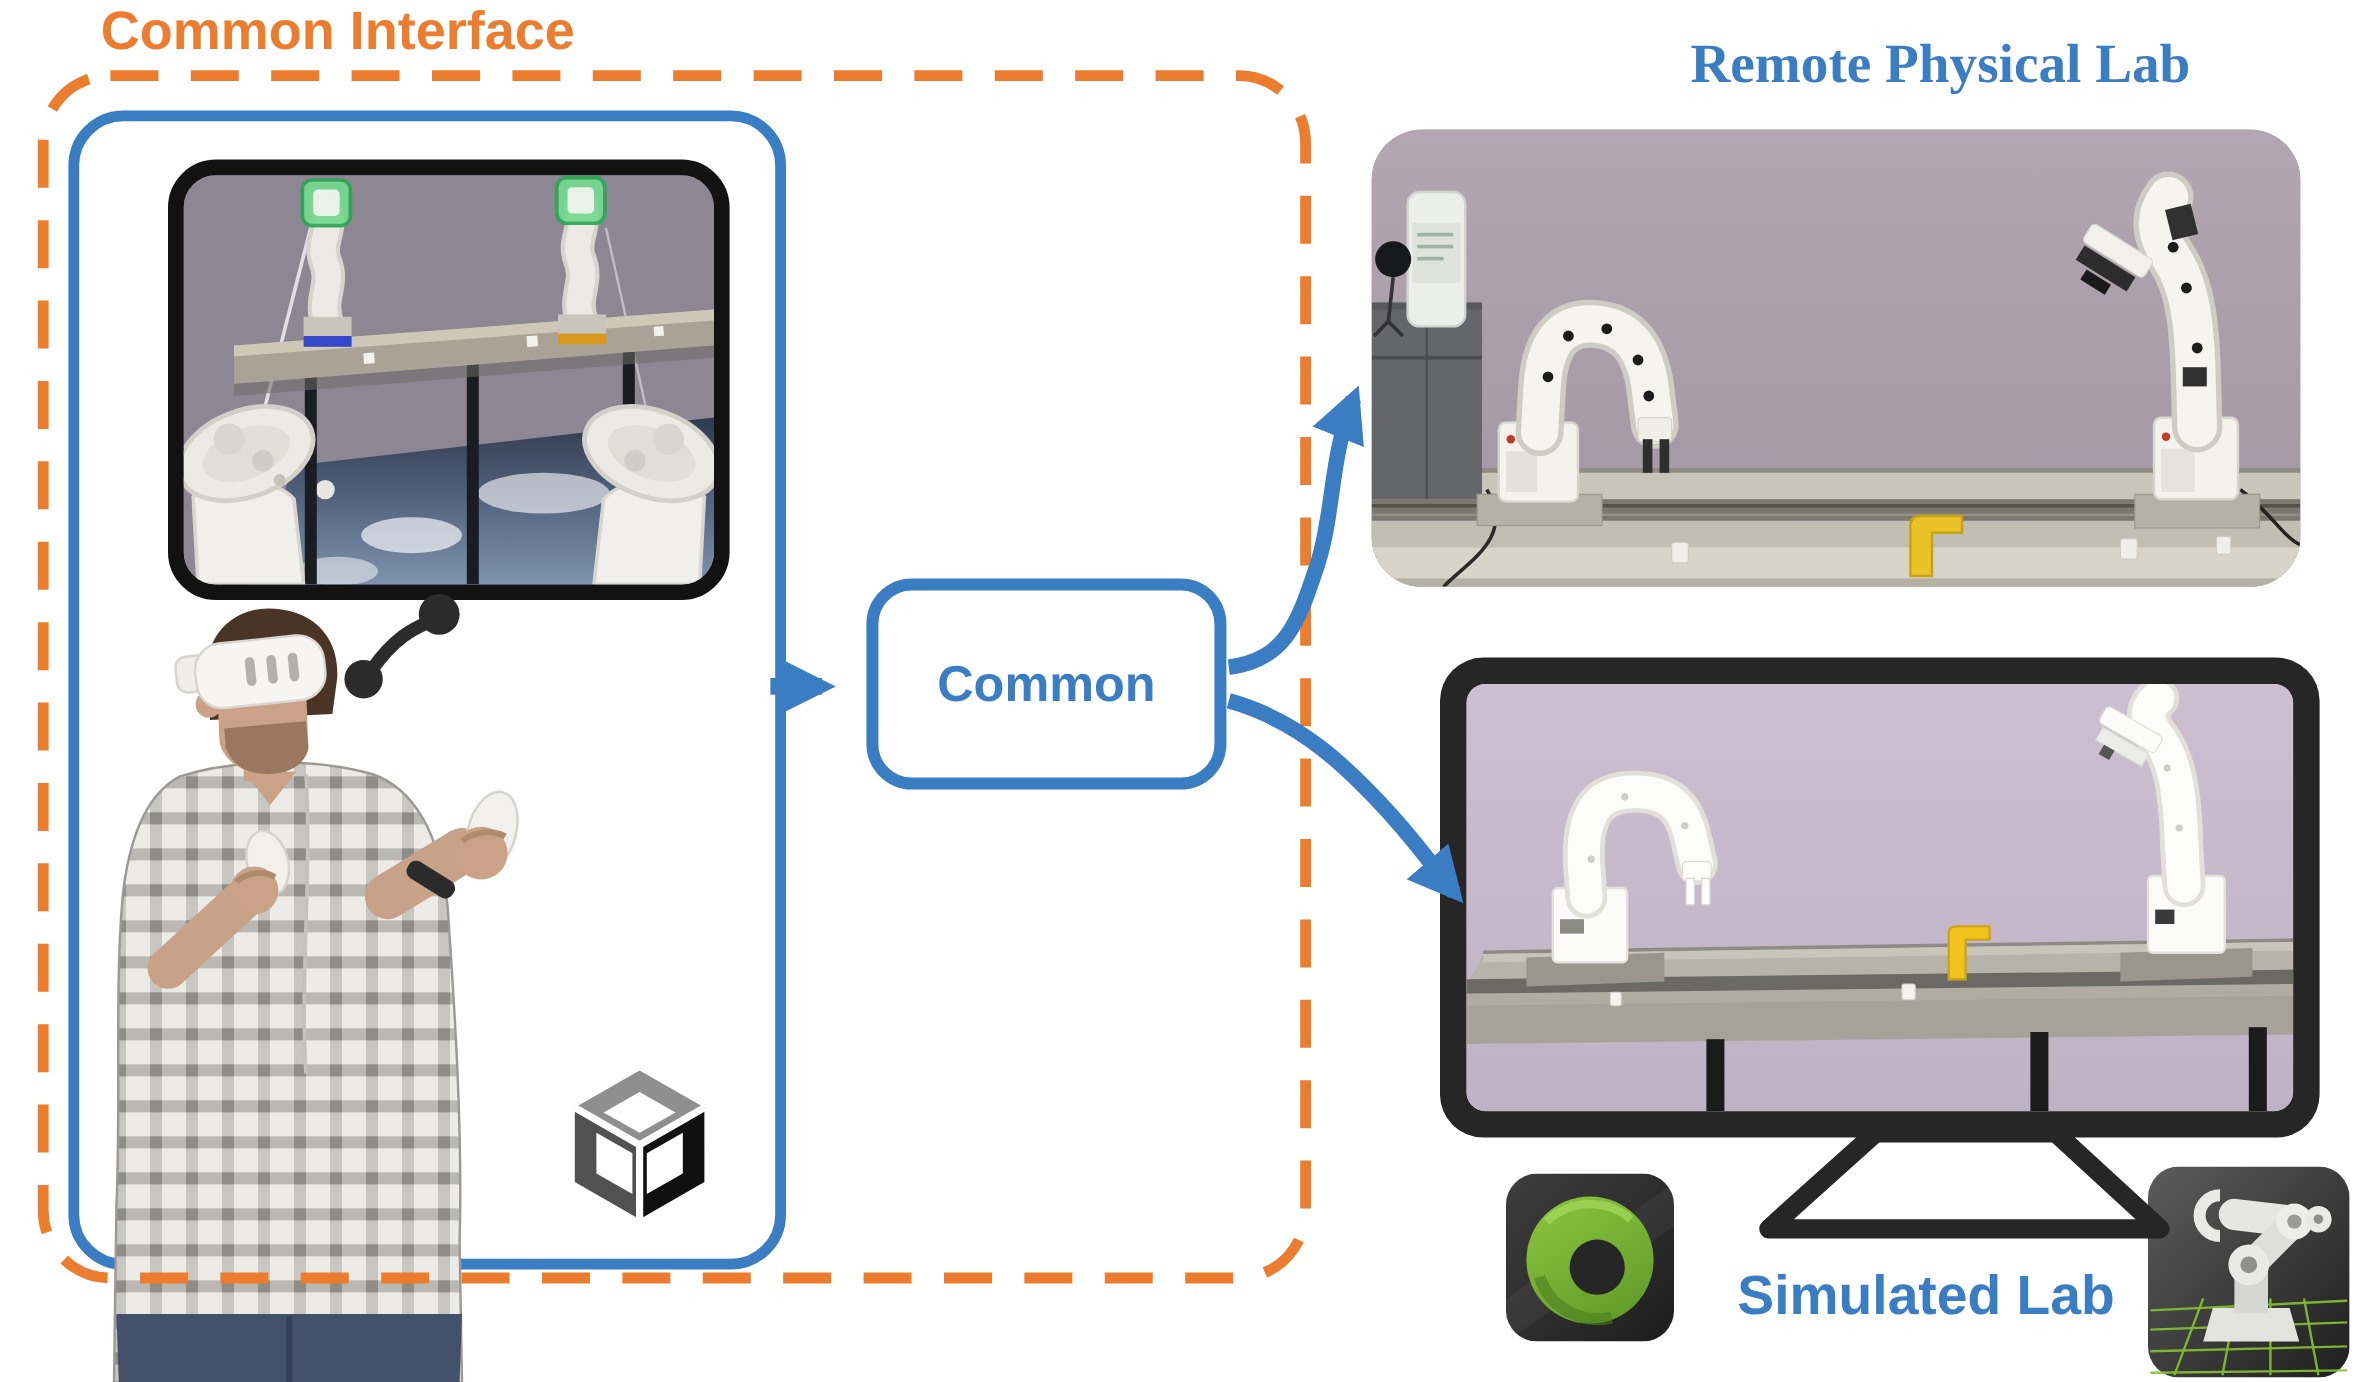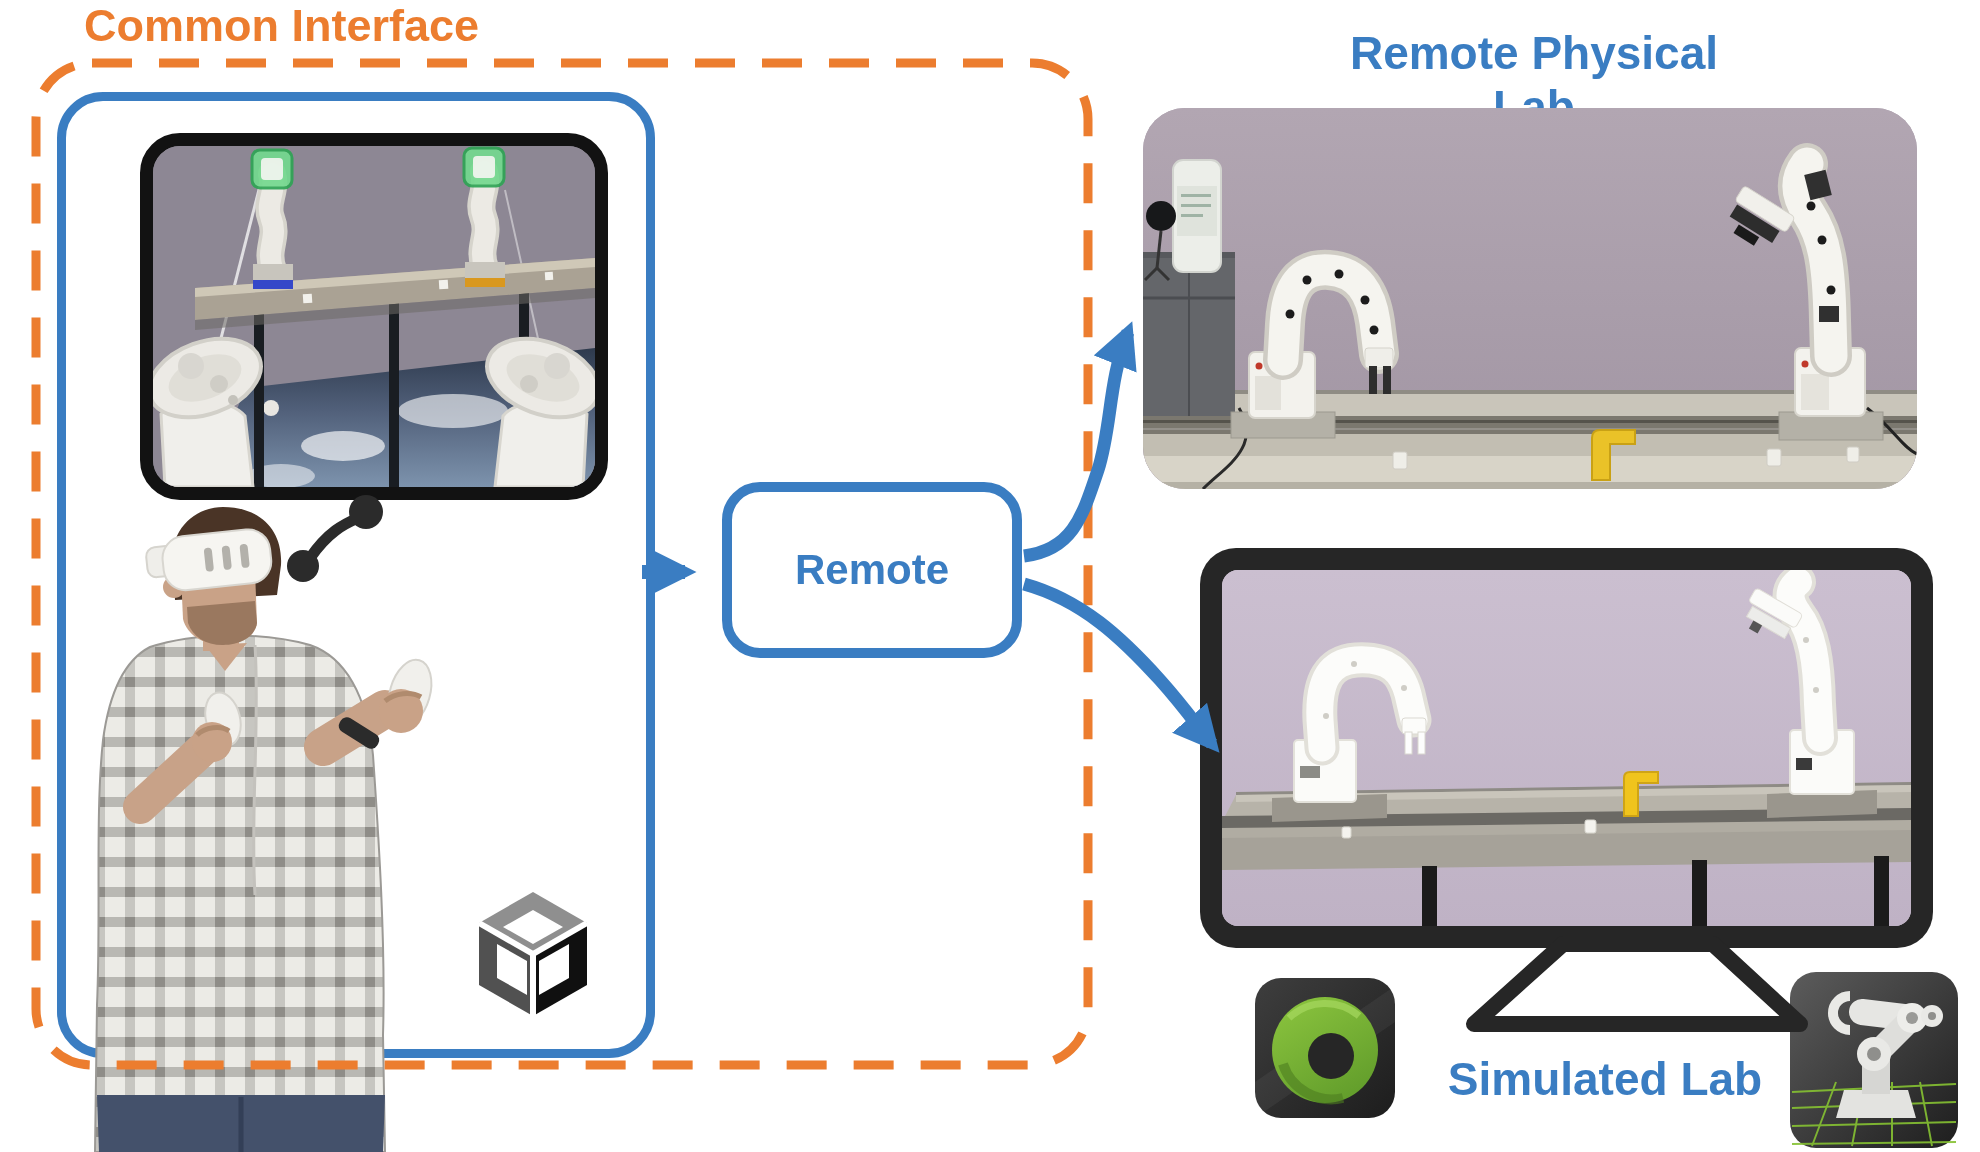--- a/index.html
+++ b/index.html
@@ -8,21 +8,21 @@
   .abs{position:absolute;}
   .title{font-weight:bold;color:var(--blue);font-size:46px;text-align:center;letter-spacing:0px;}
   #ci-label{left:84px;top:0px;width:520px;text-align:left;font-size:45px;font-weight:bold;color:var(--orange);}
   #interface-box{left:57px;top:92px;width:580px;height:948px;border:9px solid var(--blue);border-radius:46px;}
   #vr-inset{left:140px;top:133px;width:468px;height:367px;background:var(--vr-bg);
             border:13px solid #121212;border-radius:40px;overflow:hidden;box-sizing:border-box;}
   #controller-box{left:722px;top:482px;width:300px;height:176px;border:10px solid var(--blue);
                   border-radius:38px;box-sizing:border-box;background:#fff;
                   display:flex;flex-direction:column;justify-content:center;align-items:center;}
   #controller-box div{font-size:42px;font-weight:bold;color:var(--blue);line-height:1.12;}
-  #remote-title{left:1312px;top:26px;width:444px;}
+  #remote-title{left:1395px;top:26px;width:444px;font-family:Liberation Serif, serif;}
   #sim-title{left:1408px;top:1052px;width:394px;}
   #photo{left:1143px;top:108px;width:774px;height:381px;border-radius:42px;overflow:hidden;background:var(--wall-physical);}
   #monitor{left:1200px;top:548px;width:733px;height:400px;background:var(--frame-dark);border-radius:36px;}
   #screen{left:22px;top:22px;width:689px;height:356px;border-radius:16px;overflow:hidden;background:var(--wall-sim);}
   #green-icon{left:1255px;top:978px;}
   #robot-icon{left:1790px;top:972px;}
   #unity-logo{left:473px;top:886px;}
   #person{left:55px;top:395px;}
   #overlay{left:0;top:0;pointer-events:none;}
   svg{display:block;}
@@ -167,21 +167,21 @@
     <polygon points="114,37 114,99 60,130 60,68" fill="#101010"></polygon>
     <polygon points="96,58 96,92 66,109 66,75" fill="#ffffff"></polygon>
     <polygon points="6,37 60,68 60,130 6,99" fill="#515151"></polygon>
     <polygon points="24,58 54,75 54,109 24,92" fill="#ffffff"></polygon>
     <line x1="60" y1="68" x2="60" y2="130" stroke="#ffffff" stroke-width="6"></line>
     <line x1="60" y1="68" x2="114" y2="37" stroke="#ffffff" stroke-width="6"></line>
     <line x1="60" y1="68" x2="6" y2="37" stroke="#ffffff" stroke-width="6"></line>
   </svg>
 
   <div class="abs" id="controller-box">
-    <div>Remote</div>
+    <div>Common</div>
   </div>
 
   <div class="abs title" id="remote-title">Remote Physical Lab</div>
 
   <div class="abs" id="photo">
     <svg width="774" height="381" viewBox="0 0 774 381">
       <defs>
         <linearGradient id="wallg" x1="0" y1="0" x2="0" y2="1">
           <stop offset="0" stop-color="#B2A6B2"></stop>
             <stop offset="1" stop-color="#A195A3"></stop>

